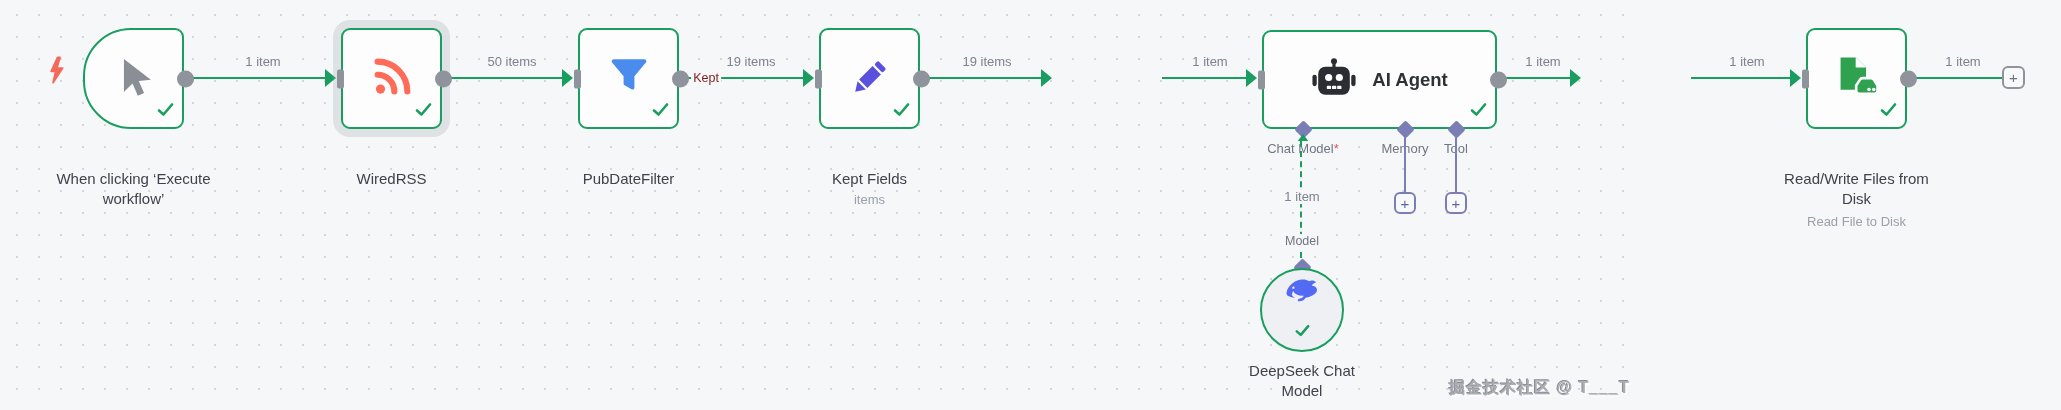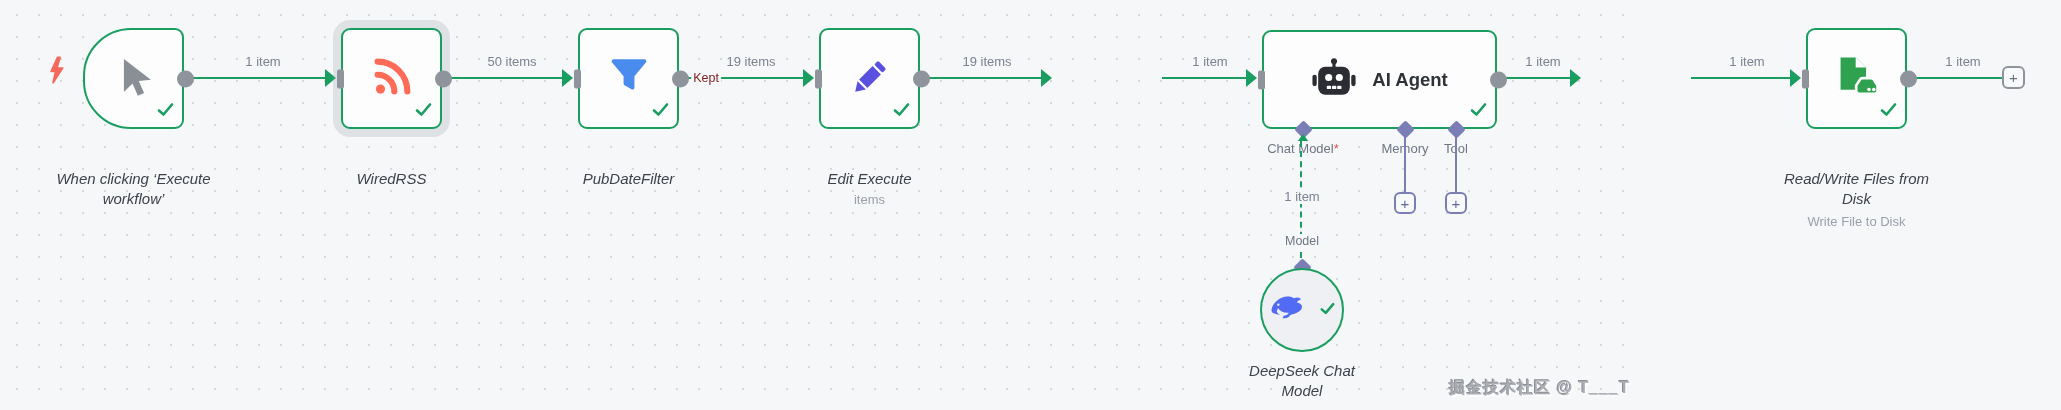--- a/index.html
+++ b/index.html
@@ -19,27 +19,27 @@
   .node {
     position:absolute; top:28px; width:101px; height:101px;
     background:#fdfdfe; border:2.5px solid #1a9e5f; border-radius:9px;
     display:flex; align-items:center; justify-content:center;
   }
   .node.trigger { border-radius:48px 9px 9px 48px; }
   .node.selected { box-shadow:0 0 0 8px rgba(150,157,168,.24); }
   .node.wide { width:235px; top:30px; height:99px; gap:15px; }
   .node.circle {
     width:84px; height:84px; top:268px; border-radius:50%;
-    background:#eef0f3; flex-direction:row; gap:14px;
+    background:#eef0f3; flex-direction:column; gap:14px;
   }
   .check { position:absolute; right:7px; bottom:5px; }
   .node-label {
     position:absolute; top:139px; left:50%; transform:translateX(-50%);
     width:max-content; max-width:215px; text-align:center;
-    font-size:15px; line-height:20px; font-weight:500; color:#3e424a;font-style:italic;
+    font-size:15px; line-height:20px; font-weight:500; color:#3e424a;
   }
   .node-sub {
     position:absolute; left:50%; transform:translateX(-50%);
     width:max-content; font-size:13px; color:#9aa0aa; text-align:center;
   }
   .agent-title { font-size:18.5px; font-weight:600; color:#2e3237; }
   
   .port-in {
     position:absolute; left:-6px; top:50%; transform:translateY(-50%);
     width:7px; height:19px; background:#8f939b; border-radius:2px;
@@ -209,21 +209,21 @@
         </g>
       </svg>
     </span>
     <span class="check">
       <svg width="19" height="17" viewBox="0 0 19 17">
           <polyline points="3,9.5 7.5,13.5 16,3.5" fill="none" stroke="#1a9e5f" stroke-width="2.6" stroke-linecap="round" stroke-linejoin="round"></polyline>
         </svg>
     </span>
     <span class="port-in"></span>
     <span class="port-out"></span>
-    <div class="node-label">Edit Execute</div>
+    <div class="node-label">Kept Fields</div>
     <div class="node-sub" style="top:162px">items</div>
   </div>
 
 
   <div class="node wide" style="left:1262px">
     <span>
       <svg width="46" height="39" viewBox="0 0 32 27" fill="#2b2d33">
         <circle cx="16" cy="2.2" r="2.1"></circle>
         <rect x="14.9" y="3" width="2.2" height="3.4"></rect>
         <rect x="5" y="6" width="22" height="19.5" rx="5"></rect>
@@ -295,18 +295,18 @@
       </svg>
     </span>
     <span class="check">
       <svg width="19" height="17" viewBox="0 0 19 17">
           <polyline points="3,9.5 7.5,13.5 16,3.5" fill="none" stroke="#1a9e5f" stroke-width="2.6" stroke-linecap="round" stroke-linejoin="round"></polyline>
         </svg>
     </span>
     <span class="port-in"></span>
     <span class="port-out"></span>
     <div class="node-label" style="max-width:175px">Read/Write Files from Disk</div>
-    <div class="node-sub" style="top:184px">Write File to Disk</div>
+    <div class="node-sub" style="top:184px">Read File to Disk</div>
   </div>
 
   <div class="watermark">掘金技术社区 @ T___T</div>
 
 </div>
 
 </body></html>

